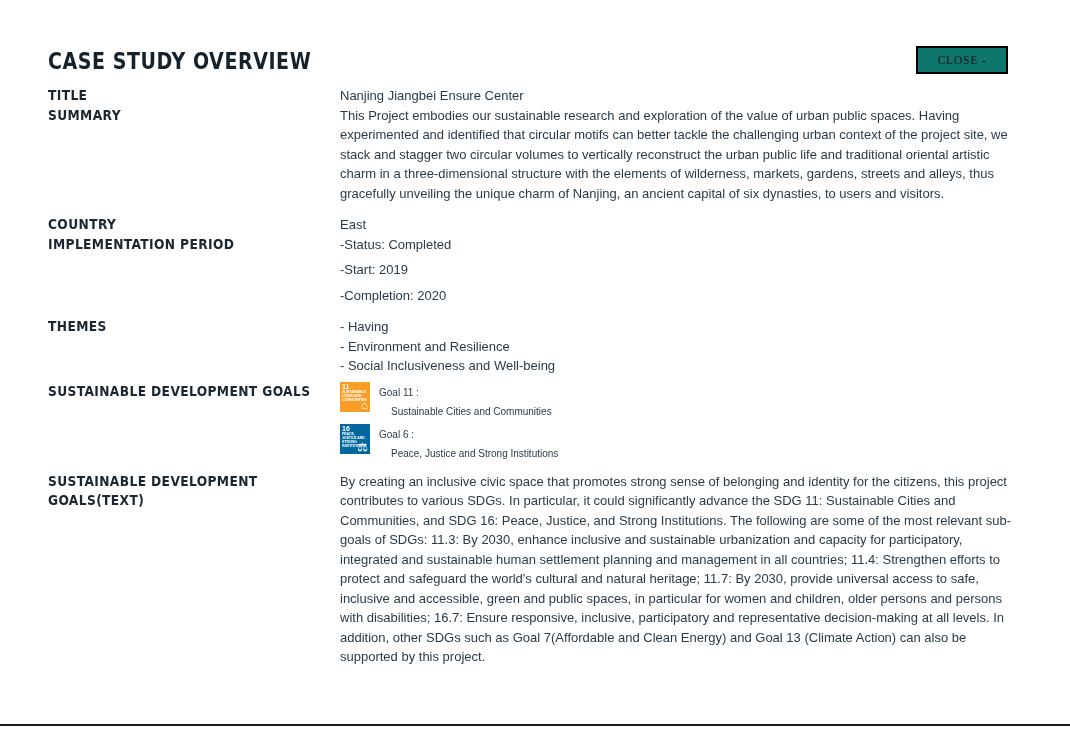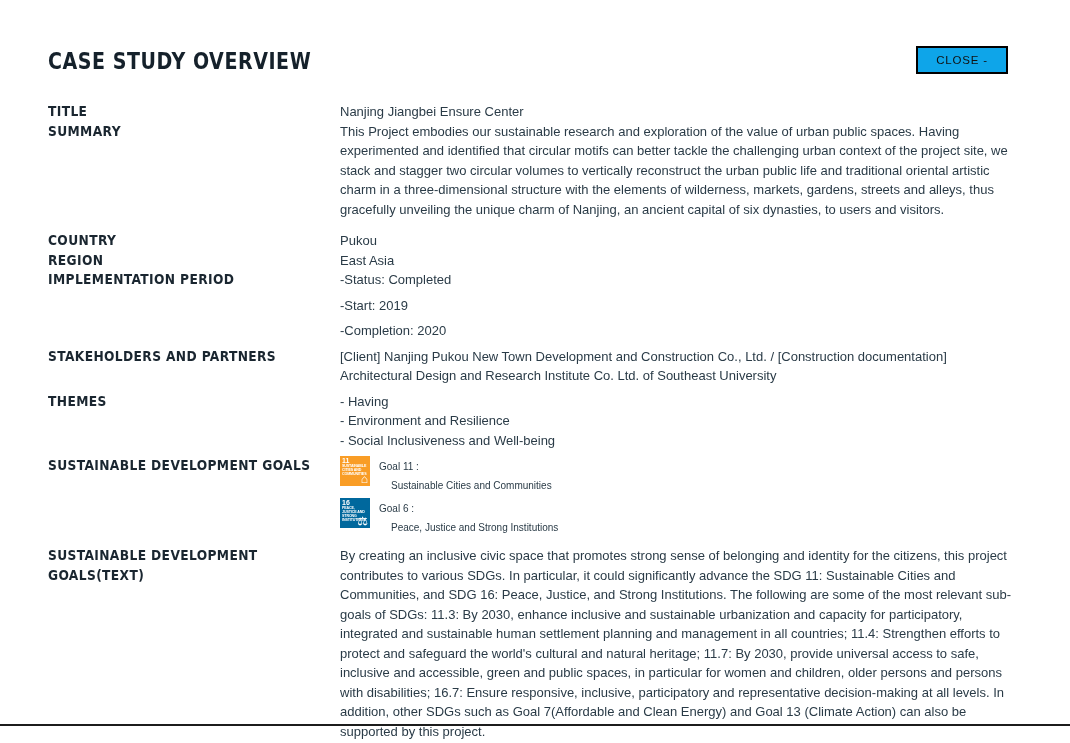--- a/index.html
+++ b/index.html
@@ -45,35 +45,35 @@
     transform: scaleX(0.92);
     transform-origin: left center;
   }
   .close-button {
     position: absolute;
     right: 14px;
     top: 10px;
     width: 92px;
     height: 28px;
     border: 2px solid #000000;
-    background: #0ea5e9;
+    background: #0f766e;
     display: flex;
     align-items: center;
     justify-content: center;
     font-size: 11.5px;
     letter-spacing: 0.8px;
-    font-family: Liberation Sans, sans-serif;
+    font-family: Liberation Serif, serif;
     color: #111111;
     cursor: pointer;
     box-sizing: border-box;
   }
   table.fields {
     border-collapse: collapse;
     width: 974px;
-    margin-top: 20px;
+    margin-top: 4px;
   }
   table.fields td {
     vertical-align: top;
     padding: 0;
   }
   td.label {
     width: 292px;
     font-family: "DejaVu Sans Condensed", "Liberation Sans Narrow", "Liberation Sans", sans-serif;
     font-size: 14.5px;
     font-weight: bold;
@@ -183,50 +183,39 @@
       <tr>
         <td class="label">
               <div class="spacer-md"></div>
             </td>
         <td class="value">
               <div class="spacer-md"></div>
             </td>
       </tr>
       <tr>
         <td class="label">COUNTRY</td>
-        <td class="value">Pukou</td>
-      </tr>
-      <tr>
-        <td class="label">REGION</td>
-        <td class="value">East Asia</td>
+        <td class="value">East</td>
       </tr>
       <tr>
         <td class="label">IMPLEMENTATION PERIOD</td>
         <td class="value">
           <p class="line">-Status: Completed</p>
           <div class="spacer-sm"></div>
           <p class="line">-Start: 2019</p>
           <div class="spacer-sm"></div>
           <p class="line">-Completion: 2020</p>
         </td>
       </tr>
       <tr>
         <td class="label">
               <div class="spacer-sm"></div>
             </td>
         <td class="value">
               <div class="spacer-sm"></div>
             </td>
-      </tr>
-      <tr>
-        <td class="label">STAKEHOLDERS AND PARTNERS</td>
-        <td class="value">
-          <p class="line">[Client] Nanjing Pukou New Town Development and Construction Co., Ltd. / [Construction documentation]</p>
-          <p class="line">Architectural Design and Research Institute Co. Ltd. of Southeast University</p>
-        </td>
       </tr>
       <tr>
         <td class="label">
               <div class="spacer-sm"></div>
             </td>
         <td class="value">
               <div class="spacer-sm"></div>
             </td>
       </tr>
       <tr>

